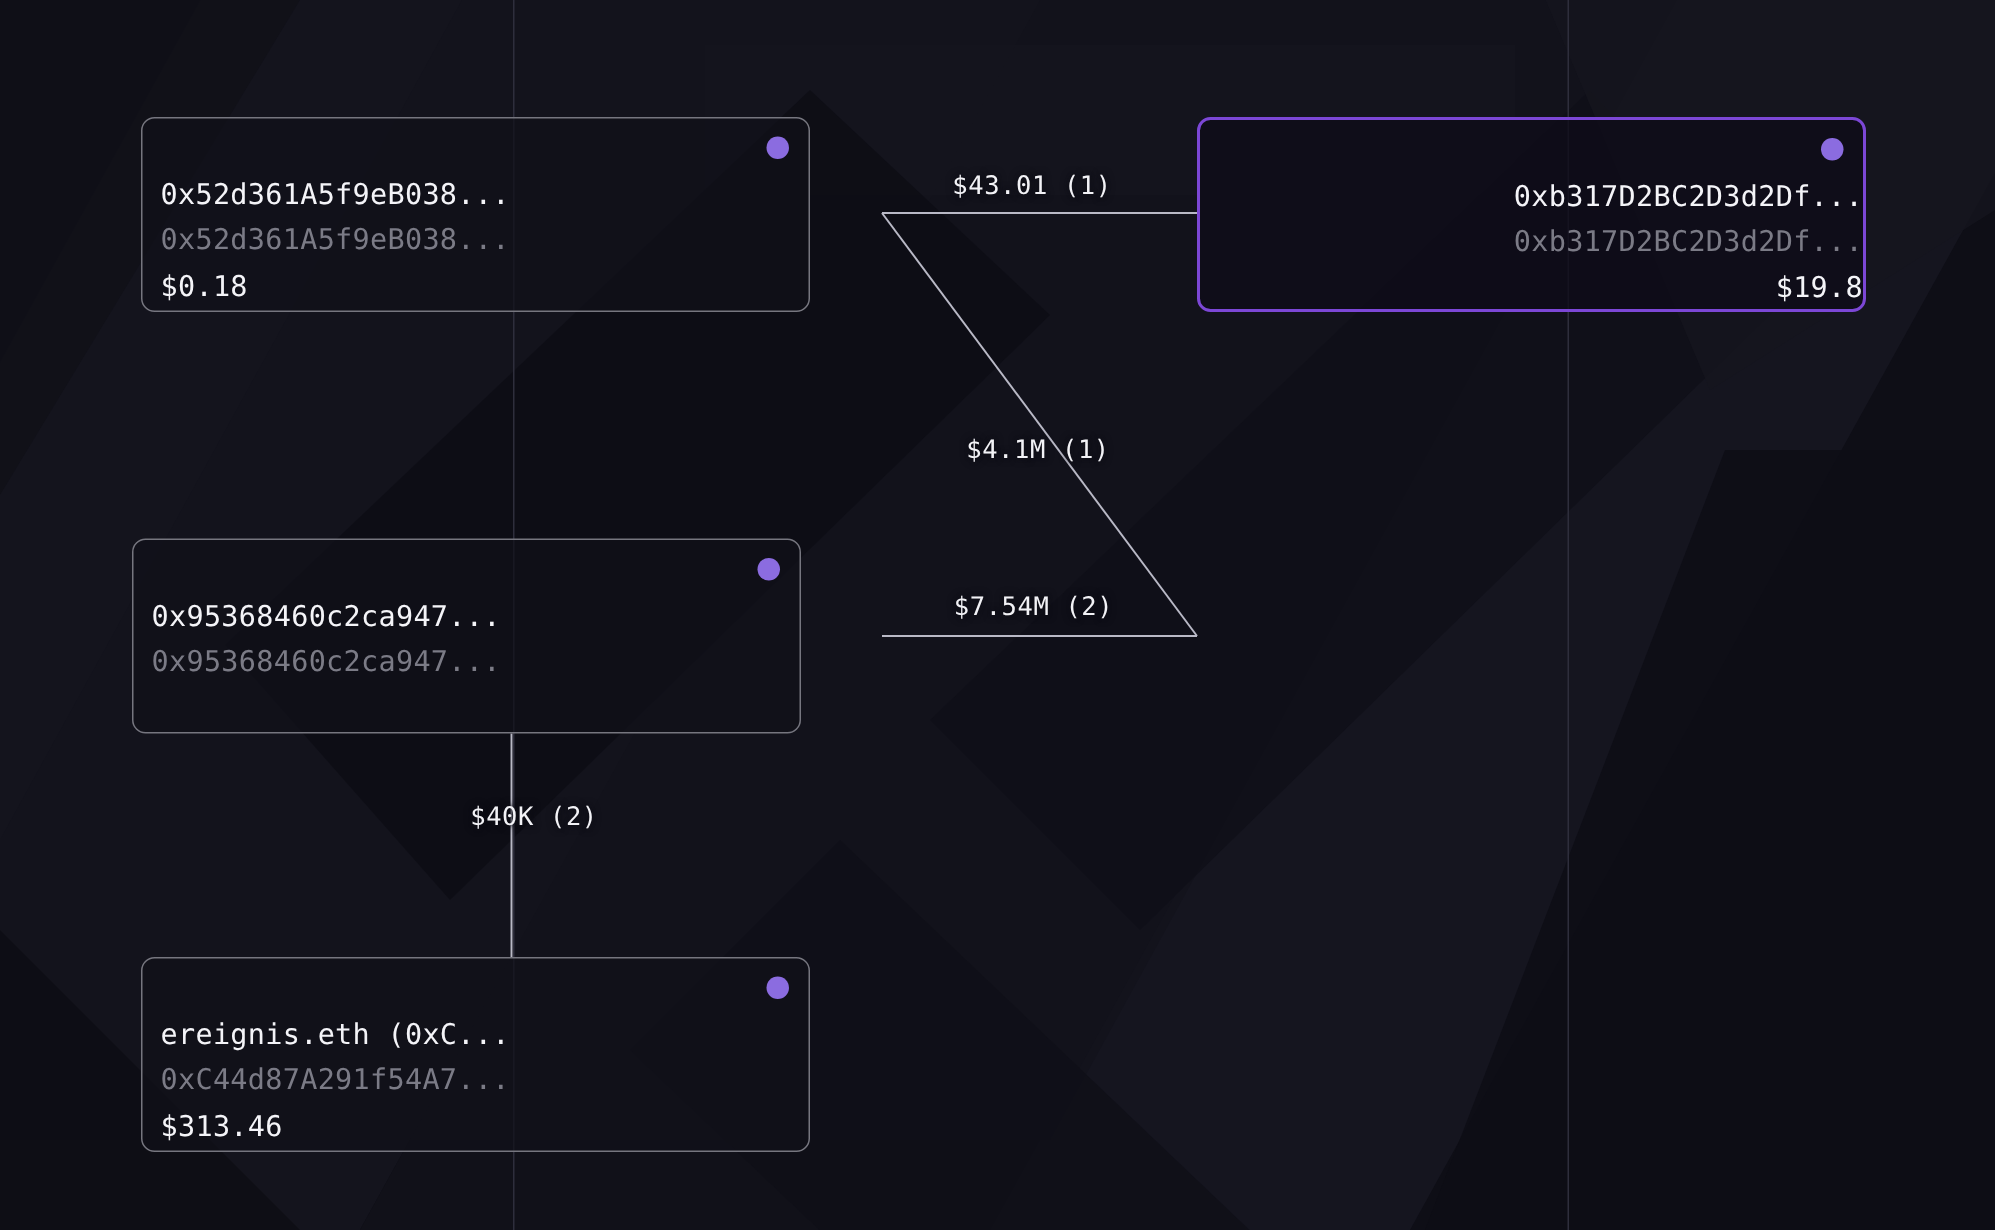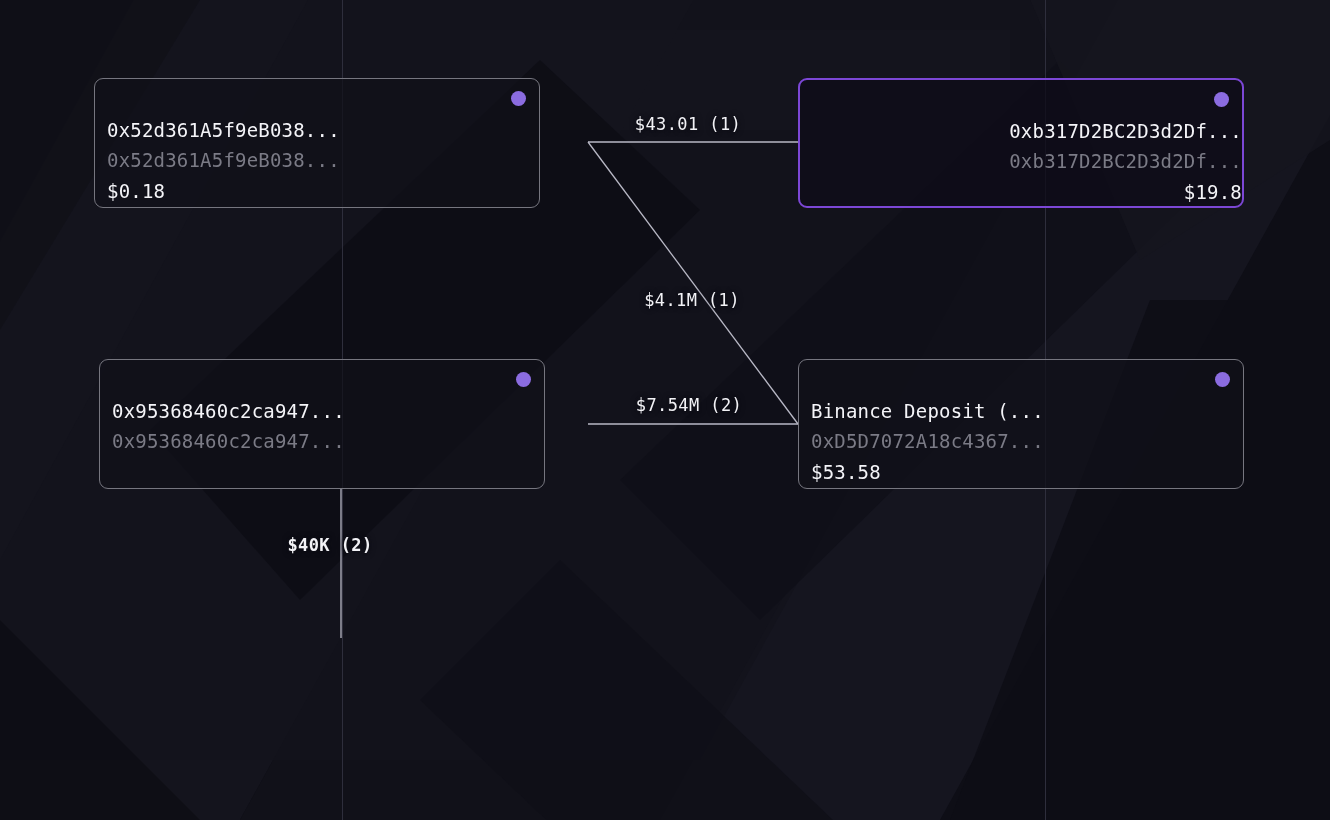--- a/index.html
+++ b/index.html
@@ -133,43 +133,43 @@
   <svg class="edges" width="1330" height="820" viewBox="0 0 1330 820">
     <path class="edge-line" d="M 588 142 L 798 142"></path>
     <path class="edge-line" d="M 588 142 L 798 424"></path>
     <path class="edge-line" d="M 588 424 L 798 424"></path>
     <path class="edge-line" d="M 341 489 L 341 638"></path>
   </svg>
 
   <div class="edge-label" style="left:688px; top:124px;">$43.01 (1)</div>
   <div class="edge-label" style="left:692px; top:264px;margin-top:36px;">$4.1M (1)</div>
   <div class="edge-label" style="left:689px; top:405px;">$7.54M (2)</div>
-  <div class="edge-label" style="left:330px; top:545px;font-weight:bold;">$40K (2)</div>
+  <div class="edge-label" style="left:356px; top:545px;">$40K (2)</div>
 
   <div class="node" style="left:94px; top:78px;">
     <div class="node-dot"></div>
     <div class="node-title">0x52d361A5f9eB038...</div>
     <div class="node-sub">0x52d361A5f9eB038...</div>
     <div class="node-value">$0.18</div>
   </div>
 
   <div class="node selected" style="left:798px; top:78px;text-align:right;">
     <div class="node-dot"></div>
     <div class="node-title">0xb317D2BC2D3d2Df...</div>
     <div class="node-sub">0xb317D2BC2D3d2Df...</div>
     <div class="node-value">$19.8</div>
   </div>
 
-  <div class="node" style="left:99px; top:359px;">
+  <div class="node" style="left:88px; top:359px;">
     <div class="node-dot"></div>
     <div class="node-title">0x95368460c2ca947...</div>
     <div class="node-sub">0x95368460c2ca947...</div>
   </div>
 
-  <div class="node" style="left:798px; top:359px;">
+
+  <div class="node" style="left:94px; top:638px;">
     <div class="node-dot"></div>
-    <div class="node-title">Binance Deposit (...</div>
-    <div class="node-sub">0xD5D7072A18c4367...</div>
-    <div class="node-value">$53.58</div>
+    <div class="node-title">ereignis.eth (0xC...</div>
+    <div class="node-sub">0xC44d87A291f54A7...</div>
+    <div class="node-value">$313.46</div>
   </div>
-
 
 </div>
 
 </body></html>

